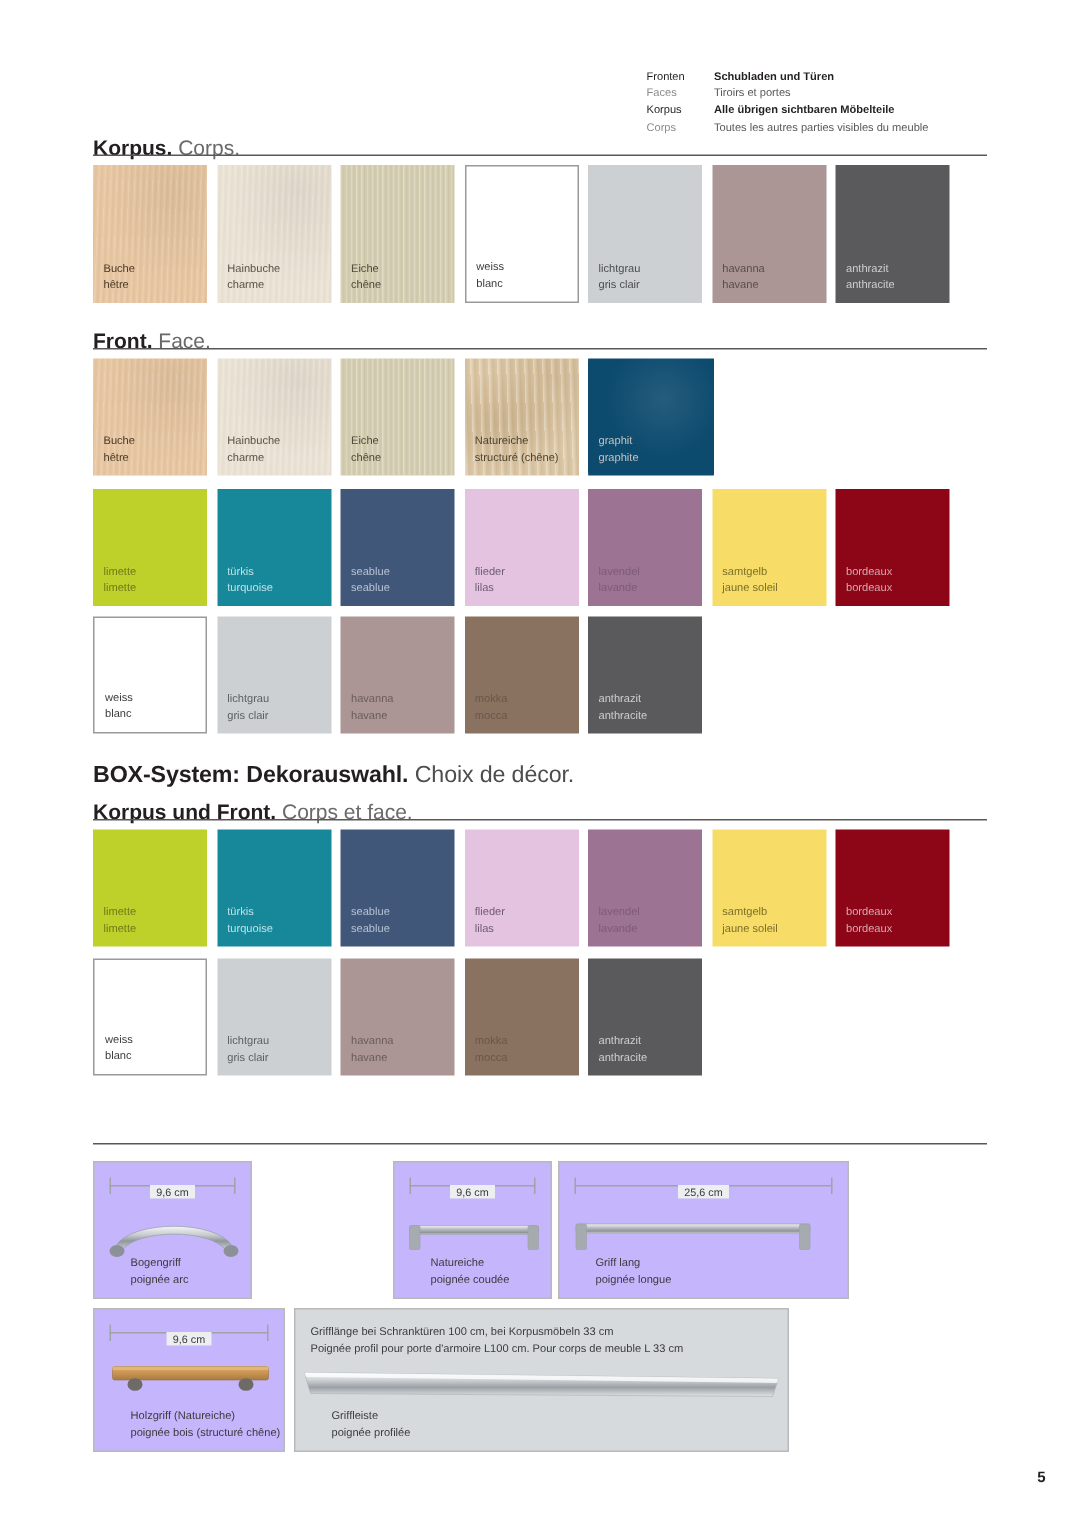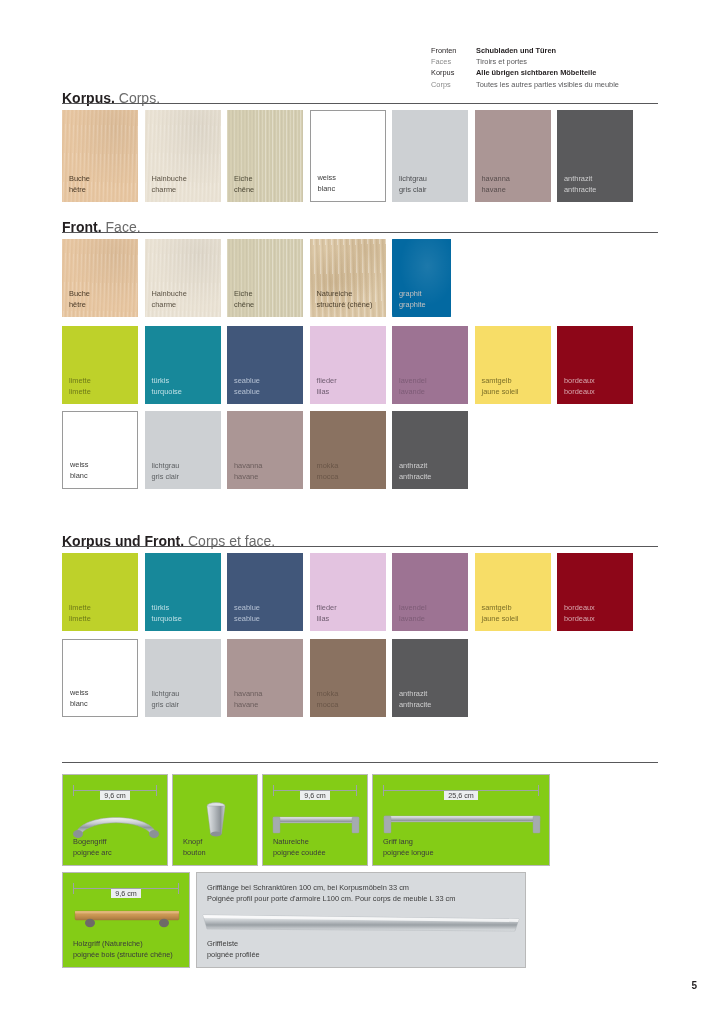--- a/index.html
+++ b/index.html
@@ -97,25 +97,25 @@
       linear-gradient(72deg, rgba(255,255,255,0.09) 0 1px, rgba(0,0,0,0) 1px 19px),
       linear-gradient(118deg, rgba(255,255,255,0.08) 0 1px, rgba(0,0,0,0) 1px 23px),
       radial-gradient(ellipse at 60% 35%, rgba(255,255,255,0.10), rgba(0,0,0,0) 55%);
     pointer-events:none;
   }
 
   
   .hcard {
     position:absolute;
     border:1px solid #b9b9b9;
-    background:#84cc16;
+    background:#c4b5fd;
   }
   .hcard .hlbl {
     position:absolute;
-    left:10px;
+    left:24px;
     bottom:7px;
     font-size:7.4px;
     line-height:10.5px;
     color:#3b3b3b;
     white-space:nowrap;
   }
   .hcard .hlbl span { display:block; }
   .dim {
     position:absolute;
     top:10px;
@@ -253,21 +253,21 @@
           <span>Eiche</span>
           <span>chêne</span>
         </div>
       </div>
       <div class="swatch grain-oak" style="left: 309.5px; top: 239px; width: 76px; height: 78px; background: rgb(221, 201, 168);">
         <div class="lbl" style="color: rgb(78, 66, 48); z-index: 2;">
           <span>Natureiche</span>
           <span>structuré (chêne)</span>
         </div>
       </div>
-      <div class="swatch grain-graphit" style="left: 392px; top: 239px; width: 59px; height: 78px; background: #0369a1;">
+      <div class="swatch grain-graphit" style="left: 392px; top: 239px; width: 84px; height: 78px; background: #0c4a6e;">
         <div class="lbl" style="color: rgb(198, 194, 192); z-index: 2;">
           <span>graphit</span>
           <span>graphite</span>
         </div>
       </div>
     </div>
   <div id="front-row2">
       <div class="swatch" style="left: 62px; top: 326px; width: 76px; height: 78px; background: rgb(190, 209, 42);">
         <div class="lbl" style="color: rgb(110, 122, 24); z-index: 2;">
           <span>limette</span>
@@ -337,20 +337,24 @@
         </div>
       </div>
       <div class="swatch" style="left: 392px; top: 411px; width: 76px; height: 78px; background: rgb(90, 90, 92);">
         <div class="lbl" style="color: rgb(207, 207, 208); z-index: 2;">
           <span>anthrazit</span>
           <span>anthracite</span>
         </div>
       </div>
     </div>
 
+  <div class="sec-title" style="left:62px; top:508px;">
+    <span class="de">BOX-System: Dekorauswahl.</span>
+    <span class="fr">Choix de décor.</span>
+  </div>
   <div class="sub-title" style="left:62px; top:533px;">
     <span class="de">Korpus und Front.</span>
     <span class="fr">Corps et face.</span>
   </div>
   <div class="rule" style="left:62px; top:546px; width:596px;"></div>
 
   <div id="box-row1">
       <div class="swatch" style="left: 62px; top: 553px; width: 76px; height: 78px; background: rgb(190, 209, 42);">
         <div class="lbl" style="color: rgb(110, 122, 24); z-index: 2;">
           <span>limette</span>
@@ -448,39 +452,20 @@
       <path d="M14,30 C24,12 82,12 92,30 L88,33 C78,18 28,18 18,33 Z" fill="url(#met1)" stroke="#9aa0a5" stroke-width="0.5"></path>
       <ellipse cx="15" cy="33" rx="5" ry="4" fill="#8b9196"></ellipse>
       <ellipse cx="91" cy="33" rx="5" ry="4" fill="#8b9196"></ellipse>
     </svg>
     <div class="hlbl">
       <span>Bogengriff</span>
       <span>poignée arc</span>
     </div>
   </div>
 
-  <div class="hcard" style="left:172px; top:774px; width:86px; height:92px;">
-    <svg width="86" height="56" style="position:absolute;left:0;top:14px;">
-      <defs>
-        <linearGradient id="met2" x1="0" y1="0" x2="1" y2="0">
-          <stop offset="0" stop-color="#e9ebed"></stop>
-            <stop offset="0.4" stop-color="#b9bec2"></stop>
-          <stop offset="0.75" stop-color="#8d9398"></stop>
-            <stop offset="1" stop-color="#cfd3d6"></stop>
-        </linearGradient>
-      </defs>
-      <ellipse cx="43" cy="17" rx="9" ry="3.4" fill="#dfe2e5" stroke="#9aa0a5" stroke-width="0.5"></ellipse>
-      <path d="M34,17 L37.5,45 L48.5,45 L52,17 Z" fill="url(#met2)" stroke="#9aa0a5" stroke-width="0.4"></path>
-      <ellipse cx="43" cy="45" rx="5.5" ry="2.4" fill="#8b9196"></ellipse>
-    </svg>
-    <div class="hlbl">
-      <span>Knopf</span>
-      <span>bouton</span>
-    </div>
-  </div>
 
   <div class="hcard" style="left:262px; top:774px; width:106px; height:92px;">
     <div class="dim">
       <div class="bar"></div>
         <div class="cap-l"></div>
         <div class="cap-r"></div>
       <div class="txtwrap"><span class="t">9,6 cm</span></div>
     </div>
     <svg width="106" height="42" style="position:absolute;left:0;top:28px;">
       <defs>
@@ -494,21 +479,21 @@
       <rect x="10" y="14" width="86" height="6" rx="1.5" fill="url(#met3)" stroke="#9aa0a5" stroke-width="0.4"></rect>
       <rect x="10" y="14" width="7" height="16" rx="1" fill="#a5abaf" stroke="#9aa0a5" stroke-width="0.4"></rect>
       <rect x="89" y="14" width="7" height="16" rx="1" fill="#a5abaf" stroke="#9aa0a5" stroke-width="0.4"></rect>
     </svg>
     <div class="hlbl">
       <span>Natureiche</span>
       <span>poignée coudée</span>
     </div>
   </div>
 
-  <div class="hcard" style="left:372px; top:774px; width:178px; height:92px;">
+  <div class="hcard" style="left:372px; top:774px; width:194px; height:92px;">
     <div class="dim">
       <div class="bar"></div>
         <div class="cap-l"></div>
         <div class="cap-r"></div>
       <div class="txtwrap"><span class="t">25,6 cm</span></div>
     </div>
     <svg width="178" height="42" style="position:absolute;left:0;top:28px;">
       <defs>
         <linearGradient id="met4" x1="0" y1="0" x2="0" y2="1">
           <stop offset="0" stop-color="#f2f4f5"></stop>

